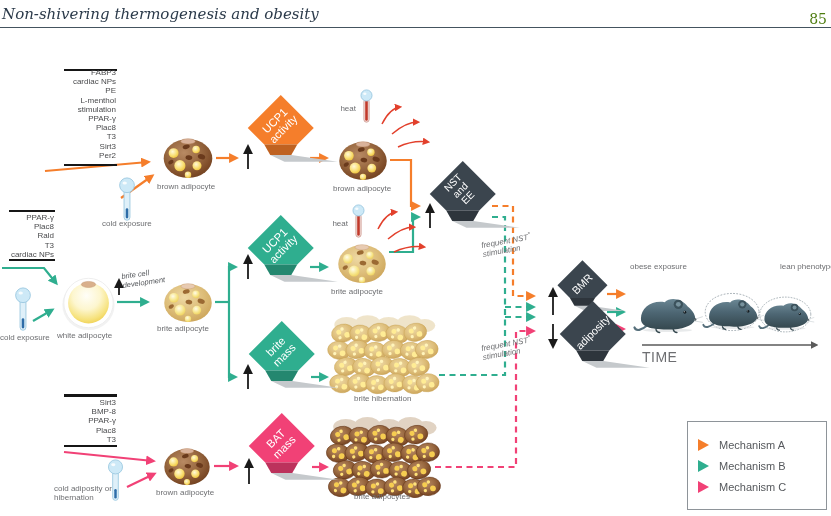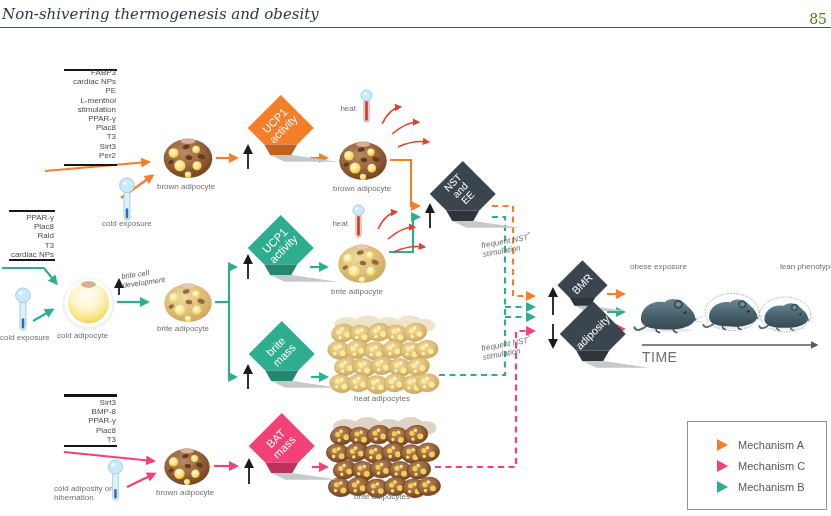--- a/index.html
+++ b/index.html
@@ -12,21 +12,21 @@
   .lbl{position:absolute;font-size:8px;line-height:1.15;color:#6d6e71;}
   .lbl.r{text-align:right;}
   .factors{position:absolute;font-size:8px;color:#4a4b4d;text-align:right;}
   .factors span{display:block;line-height:9.2px;white-space:nowrap;}
   .bar{position:absolute;height:2.5px;background:#161616;}
   .note{position:absolute;font-style:italic;font-size:8px;line-height:1.2;color:#6d6e71;transform:rotate(-10deg);transform-origin:left center;}
   .note .blk{display:block;}
   .note sup{font-size:6px;}
   .note2{position:absolute;font-style:italic;font-size:7.5px;line-height:1.15;color:#55585c;transform:rotate(-8deg);transform-origin:left center;}
   .time{position:absolute;font-size:14px;letter-spacing:.5px;color:#6d6e71;}
-  .legend{position:absolute;left:687px;top:421px;width:140px;height:89px;background:#fff;border:1.5px solid #8e9499;box-sizing:border-box;display:flex;flex-direction:column;justify-content:center;gap:7px;padding-left:28px;}
+  .legend{position:absolute;left:687px;top:421px;width:140px;height:89px;background:#fff;border:1.5px solid #8e9499;box-sizing:border-box;display:flex;flex-direction:column;justify-content:center;gap:7px;padding-left:9px;}
   .legend .row{display:flex;align-items:center;gap:9px;}
   .legend .row span{font-size:11px;color:#55585c;}
   svg{display:block;overflow:visible;}
 </style>
 </head>
 <body>
 
 <div id="stage">
 
   <svg style="position:absolute;width:0;height:0" aria-hidden="true">
@@ -430,25 +430,25 @@
     <ellipse cx="47" cy="32" rx="42" ry="29" fill="none" stroke="#8d9aa1" stroke-width="1.3" stroke-dasharray="1.5 3.5" stroke-linecap="round"></ellipse>
     <use href="#mouseBody"></use>
   </svg>
   <svg class="abs" style="left:758px;top:291px" width="58" height="47" viewBox="0 0 100 64">
     <ellipse cx="47" cy="32" rx="44" ry="30" fill="none" stroke="#8d9aa1" stroke-width="1.3" stroke-dasharray="1.5 3.5" stroke-linecap="round"></ellipse>
     <use href="#mouseBody"></use>
   </svg>
 
   <div class="lbl" style="left:157px;top:182px;width:62px">brown adipocyte</div>
   <div class="lbl" style="left:333px;top:184px;width:62px">brown adipocyte</div>
-  <div class="lbl" style="left:57px;top:331px;width:62px">cold adipocyte</div>
+  <div class="lbl" style="left:57px;top:331px;width:62px">white adipocyte</div>
   <div class="lbl" style="left:157px;top:324px;width:62px">brite adipocyte</div>
   <div class="lbl" style="left:331px;top:287px;width:62px">brite adipocyte</div>
   <div class="lbl" style="left:156px;top:488px;width:62px">brown adipocyte</div>
-  <div class="lbl" style="left:354px;top:394px;width:62px">heat adipocytes</div>
+  <div class="lbl" style="left:354px;top:394px;width:62px">brite hibernation</div>
   <div class="lbl" style="left:354px;top:492px;width:62px">brite adipocytes</div>
 
   <div class="lbl" style="left:102px;top:219px;width:52px">cold exposure</div>
   <div class="lbl" style="left:0px;top:333px;width:50px">cold exposure</div>
   <div class="lbl" style="left:54px;top:484px;width:60px">cold adiposity or hibernation</div>
   <div class="lbl r" style="left:330px;top:104px;width:26px">heat</div>
   <div class="lbl r" style="left:322px;top:219px;width:26px">heat</div>
 
   <div class="note2" style="left:122px;top:273px;width:56px">brite cell development</div>
 
@@ -467,25 +467,25 @@
 
   <div class="legend">
     <div class="row">
       <svg width="13" height="14" viewBox="0 0 13 14">
           <polygon points="1,1 12,7 1,13" fill="#F57E2B"></polygon>
         </svg>
       <span>Mechanism A</span>
     </div>
     <div class="row">
       <svg width="13" height="14" viewBox="0 0 13 14">
+          <polygon points="1,1 12,7 1,13" fill="#2FAE8F"></polygon>
+        </svg>
+      <span>Mechanism B</span>
+    </div>
+    <div class="row">
+      <svg width="13" height="14" viewBox="0 0 13 14">
           <polygon points="1,1 12,7 1,13" fill="#F14176"></polygon>
         </svg>
       <span>Mechanism C</span>
     </div>
-    <div class="row">
-      <svg width="13" height="14" viewBox="0 0 13 14">
-          <polygon points="1,1 12,7 1,13" fill="#2FAE8F"></polygon>
-        </svg>
-      <span>Mechanism B</span>
-    </div>
   </div>
 
 </div>
 
 </body></html>

